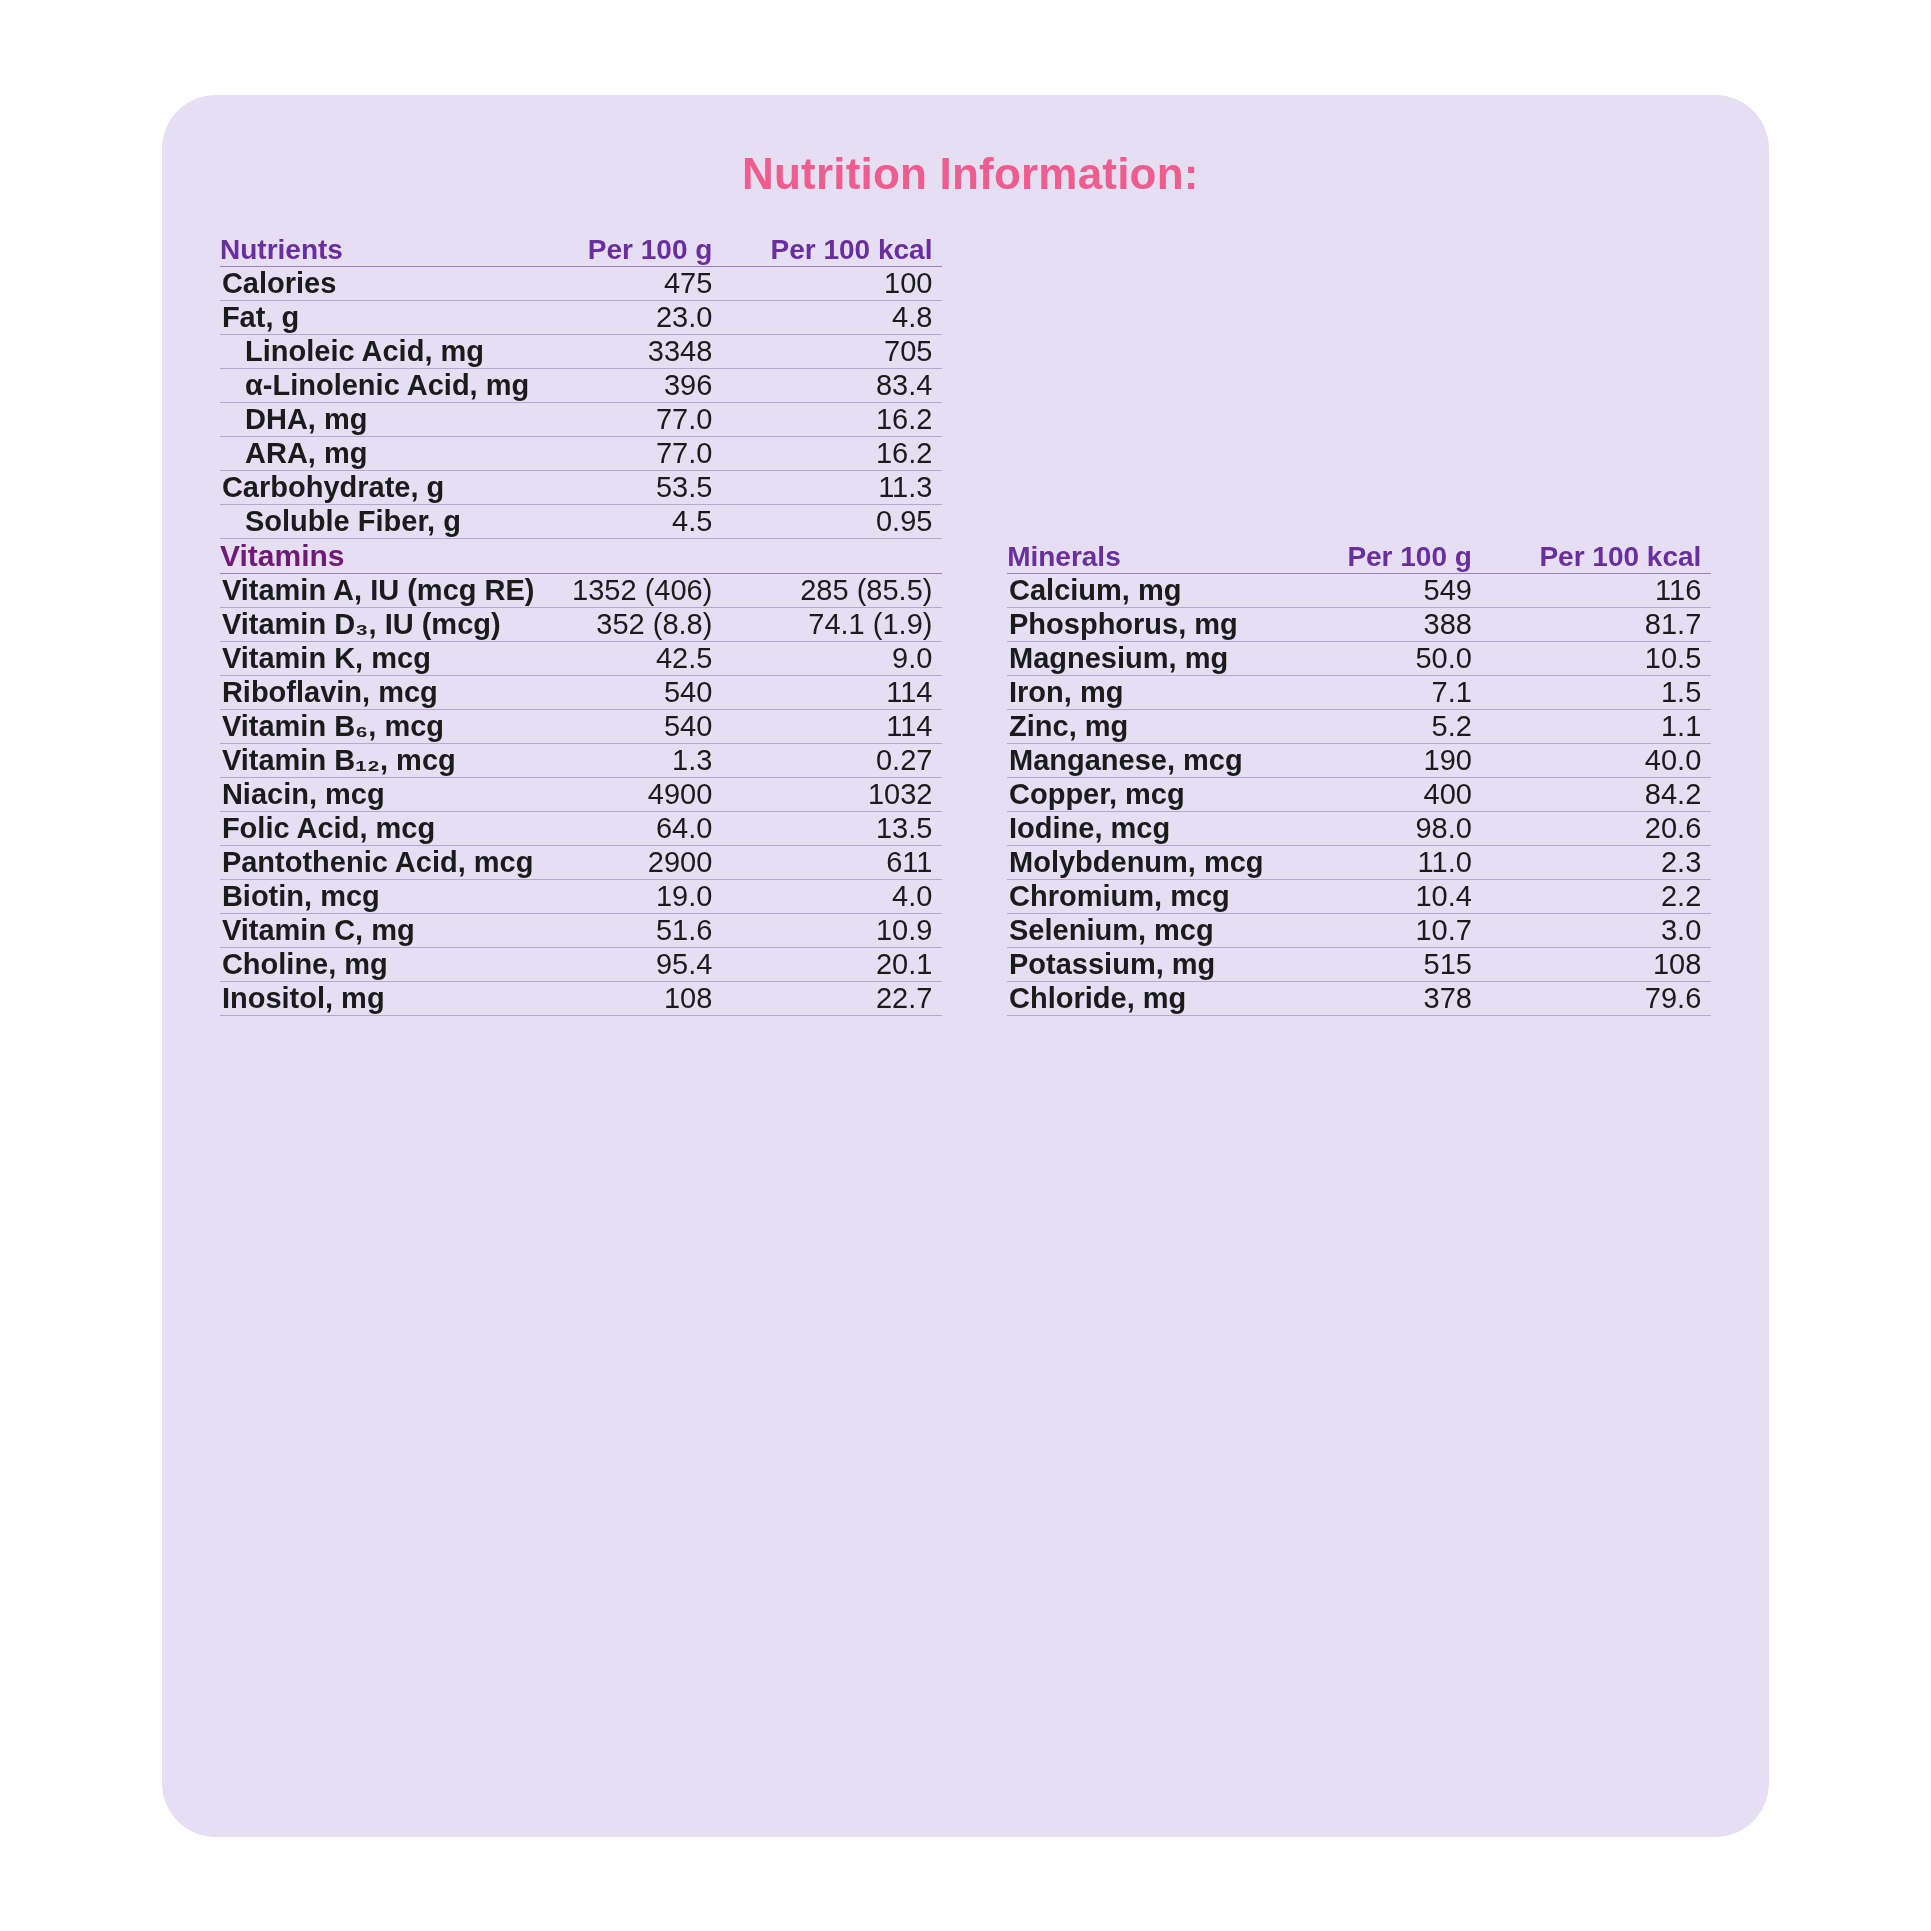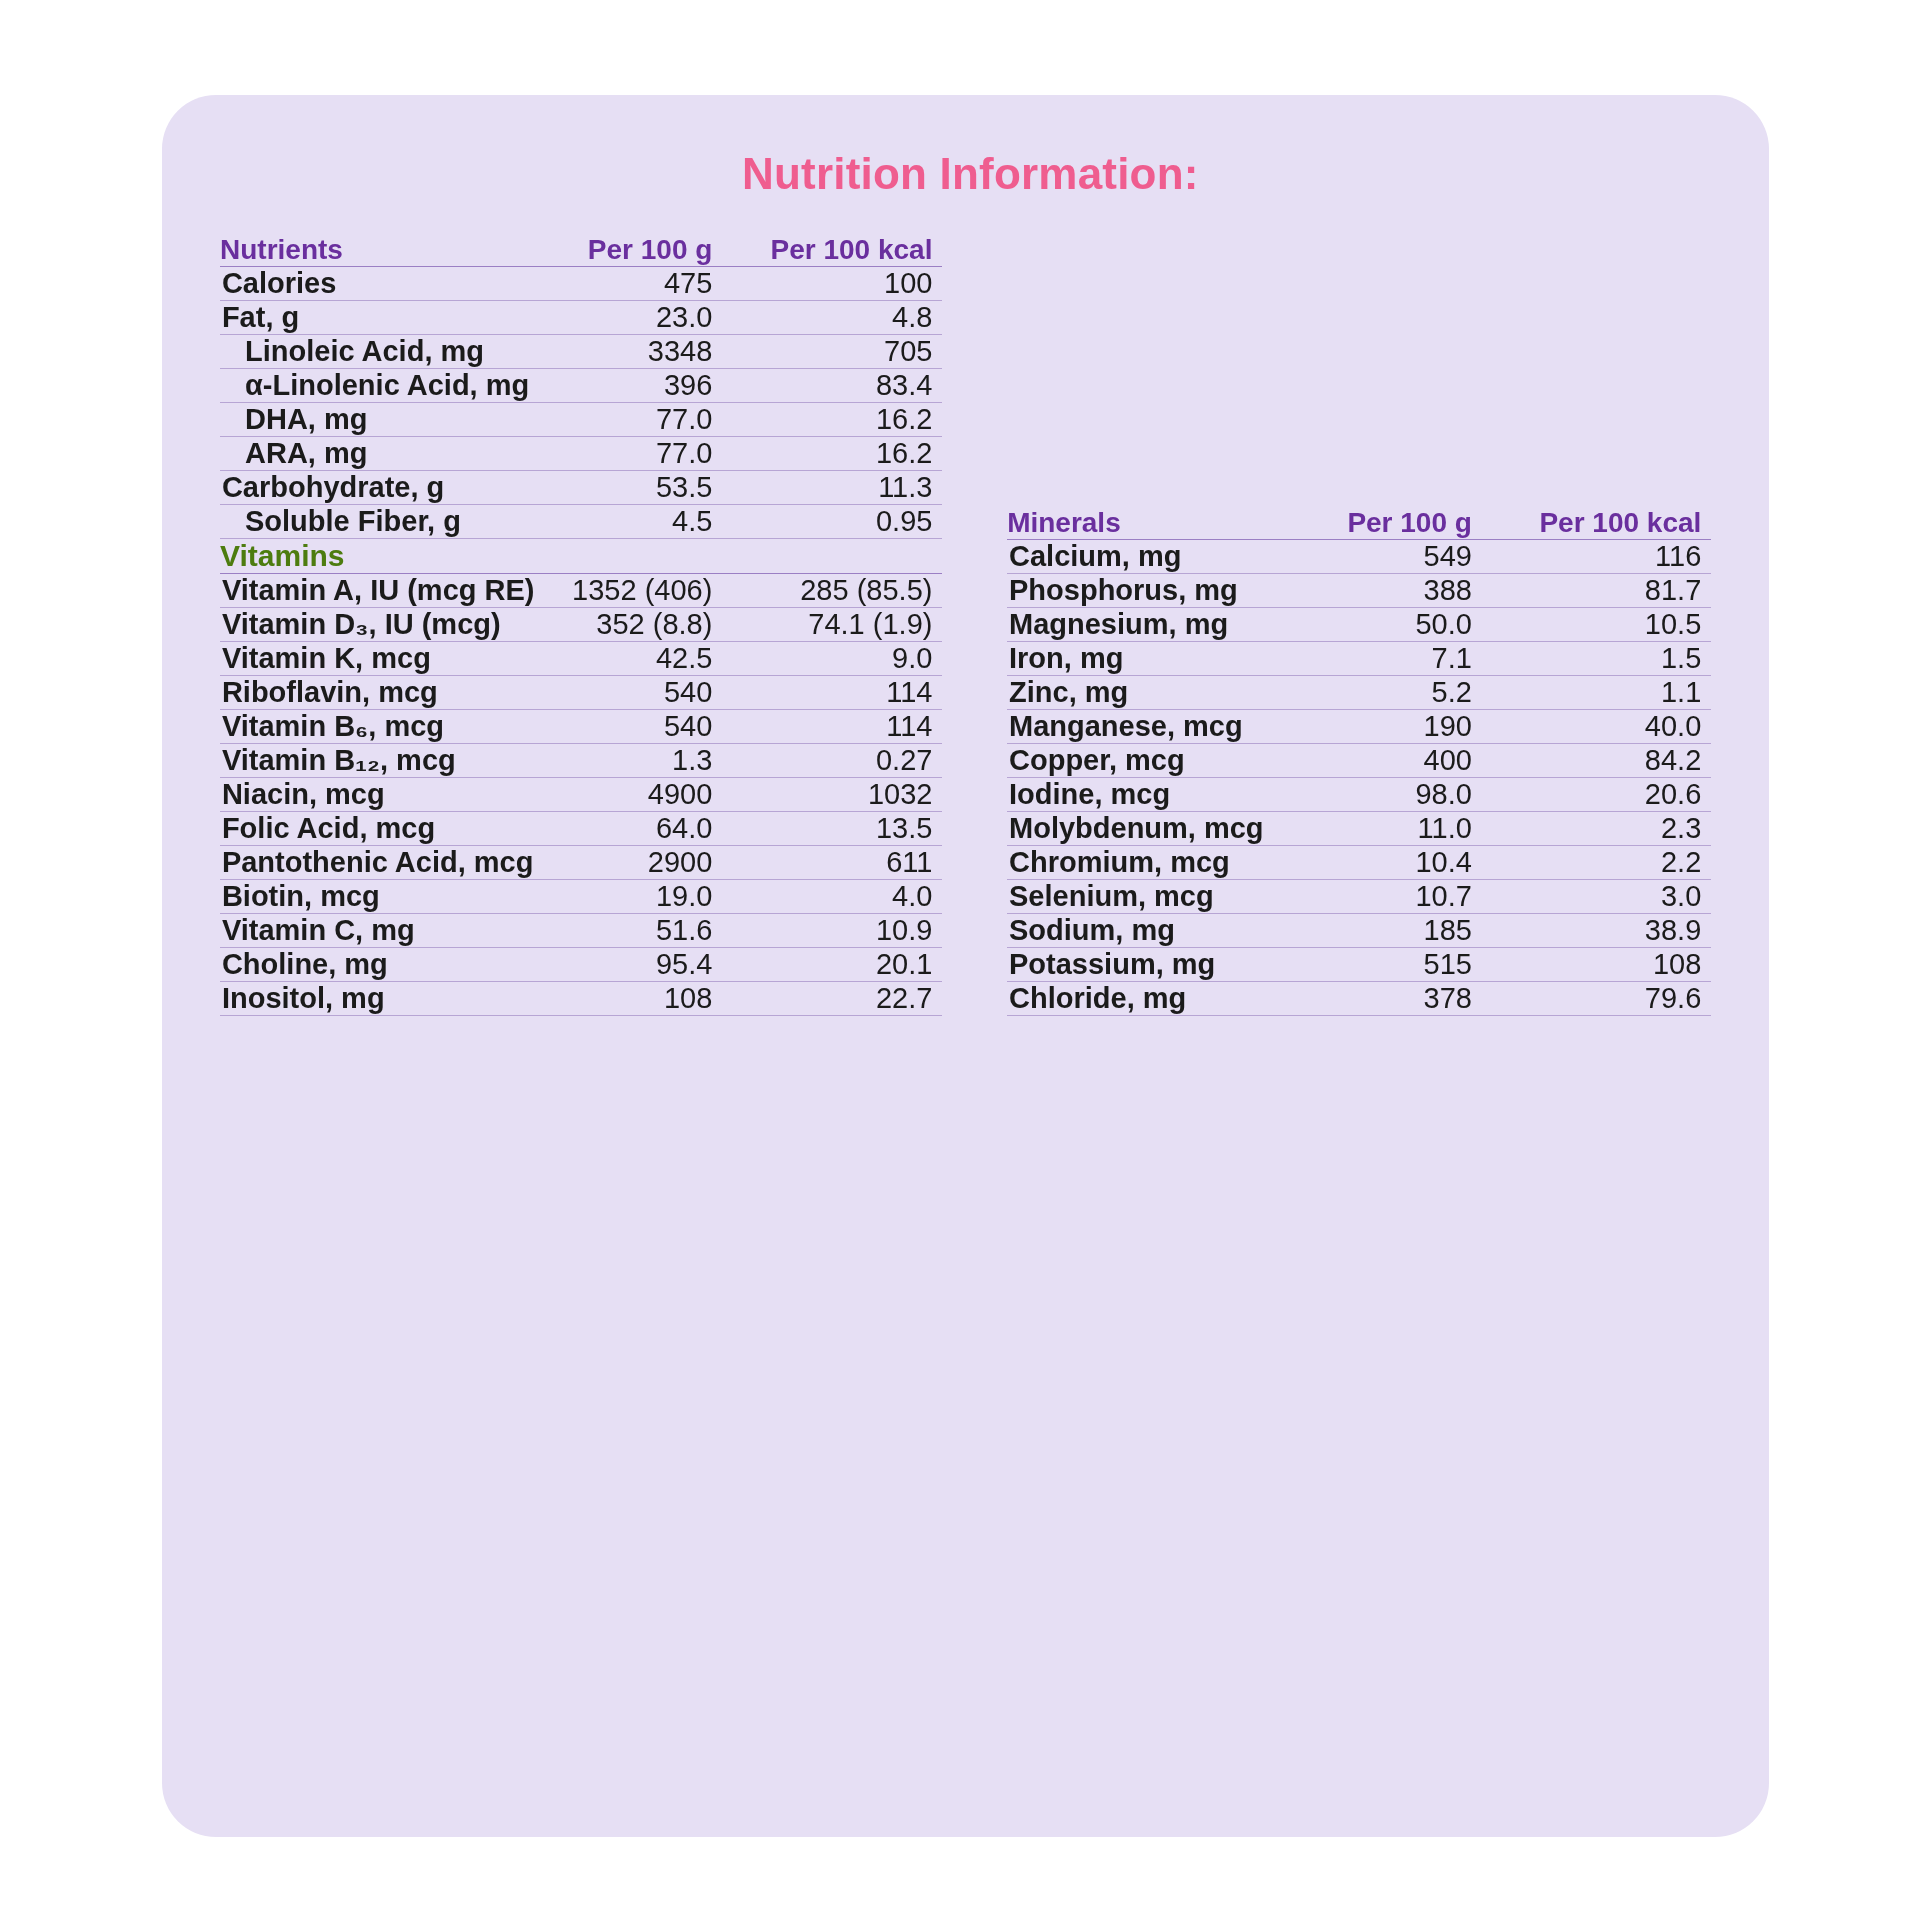--- a/index.html
+++ b/index.html
@@ -71,21 +71,21 @@
     padding: 10.6px 0 9.7px 0;
     border-bottom: 1px solid #b7a5d4;
     white-space: nowrap;
   }
   .drow td.num { text-align: right; padding-right: 42px; }
   .drow td.num2 { text-align: right; padding-right: 9.7px; }
   .drow td.label { padding-left: 1.9px; font-weight: bold; }
   .drow td.label.indent { padding-left: 25px; }
 
   .section-row td {
-    color: #4d7c0f;
+    color: #701a75;
     font-weight: bold;
     font-size: 30px;
     padding: 12.6px 0 7.7px 0;
     border-bottom: 1.9px solid #9b7fc4;
   }
 
   .c-name { width: 46%; }
   .c-v1 { width: 28%; }
   .c-v2 { width: 26%; }
 
@@ -293,25 +293,20 @@
               <td class="label">Chromium, mcg</td>
               <td class="num">10.4</td>
               <td class="num2">2.2</td>
             </tr>
             <tr class="drow">
               <td class="label">Selenium, mcg</td>
               <td class="num">10.7</td>
               <td class="num2">3.0</td>
             </tr>
             <tr class="drow">
-              <td class="label">Sodium, mg</td>
-              <td class="num">185</td>
-              <td class="num2">38.9</td>
-            </tr>
-            <tr class="drow">
               <td class="label">Potassium, mg</td>
               <td class="num">515</td>
               <td class="num2">108</td>
             </tr>
             <tr class="drow">
               <td class="label">Chloride, mg</td>
               <td class="num">378</td>
               <td class="num2">79.6</td>
             </tr>
           </tbody>

